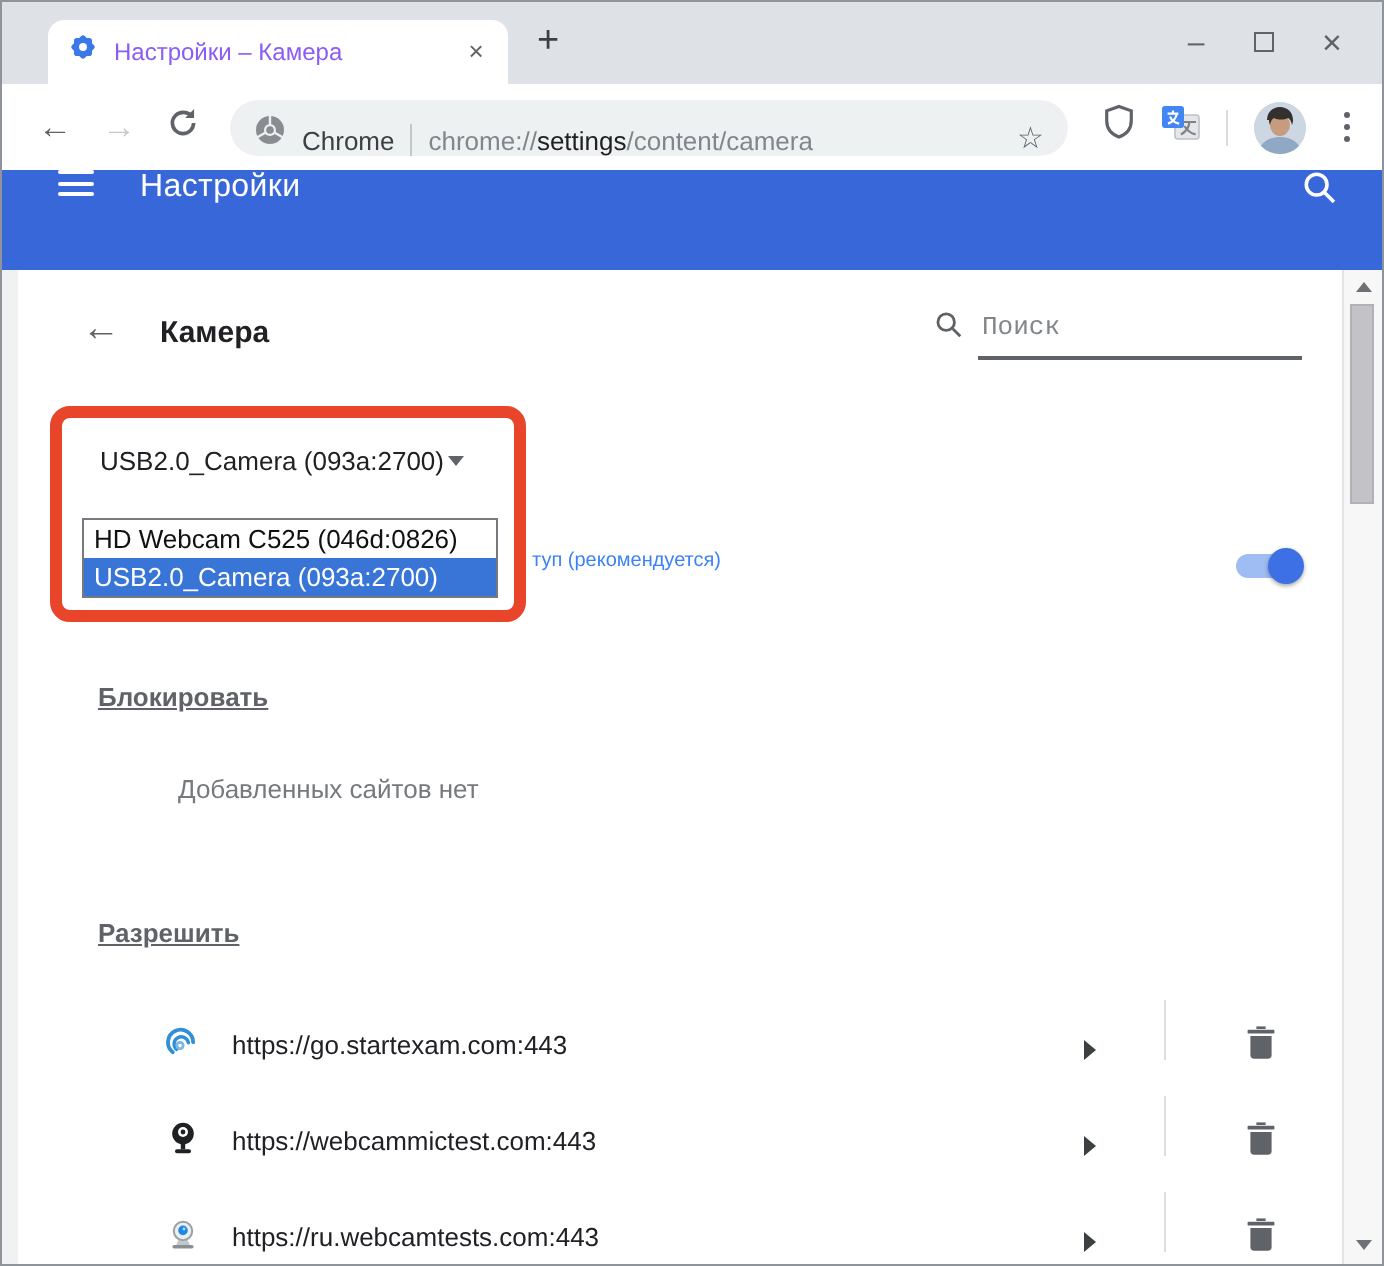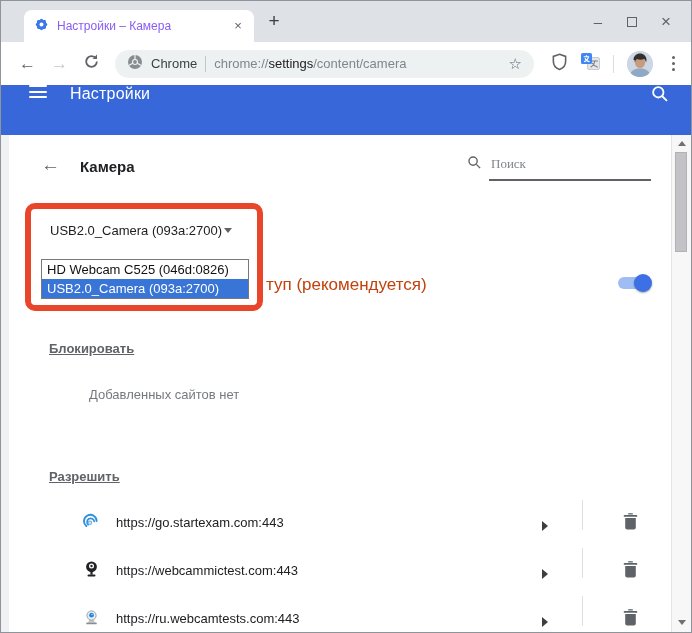--- a/index.html
+++ b/index.html
@@ -13,21 +13,21 @@
   .tab-close{color:#5f6368;font-size:13px;width:16px;text-align:center;line-height:16px;}
   .newtab{position:absolute;left:261px;top:8px;font-size:19px;color:#3c4043;width:24px;height:24px;text-align:center;line-height:24px;}
   .win-controls{position:absolute;right:8px;top:0;height:41px;display:flex;align-items:center;}
   .win-btn{width:34px;text-align:center;color:#5f6368;font-size:15px;}
   .win-max{display:inline-block;width:10px;height:10px;border:1.6px solid #5f6368;}
 
   
   .toolbar{position:absolute;left:0;top:41px;right:0;height:43px;background:#fff;display:flex;align-items:center;padding:0 10px 0 18px;gap:15px;}
   .nav-ico{font-size:17px;color:#5f6368;line-height:1;}
   .nav-ico.disabled{color:#c6c9cd;}
-  .omnibox{height:28px;width:422px;background:#eef1f2;border-radius:14px;display:flex;align-items:center;padding:0 12px;gap:8px;}
+  .omnibox{height:28px;width:422px;background:#eef1f2;border-radius:14px;display:flex;align-items:flex-end;padding:0 12px;gap:8px;}
   .site-label{font-size:13px;color:#3c4043;}
   .omni-sep{width:1px;height:16px;background:#c3c7ca;}
   .url{flex:1;font-size:13px;color:#80868b;white-space:nowrap;overflow:hidden;}
   .url b{color:#202124;font-weight:normal;}
   .star{font-size:15px;color:#5f6368;}
   .tb-right{display:flex;align-items:center;gap:13px;margin-left:2px;}
   .tb-sep{width:1px;height:18px;background:#dadce0;}
   .avatar{width:26px;height:26px;border-radius:50%;overflow:hidden;background:#cdd7e4;}
   .dots{display:flex;flex-direction:column;gap:3px;padding:0 6px;}
   .dots i{width:3px;height:3px;border-radius:50%;background:#5f6368;}
@@ -39,44 +39,44 @@
   .appbar-title{font-size:16px;letter-spacing:.2px;}
   .appbar-search{margin-left:auto;}
 
   
   .page{position:absolute;left:0;top:134px;right:0;bottom:0;background:#fff;}
   .gutter{position:absolute;left:0;top:0;width:8px;bottom:0;background:#eff1f2;}
 
   .back-arrow{position:absolute;left:40px;top:19px;font-size:19px;color:#5f6368;}
   .page-heading{position:absolute;left:79px;top:23px;font-size:15px;font-weight:bold;color:#202124;}
   .page-search{position:absolute;left:466px;top:20px;display:flex;align-items:flex-start;gap:7px;}
-  .page-search input{border:none;outline:none;border-bottom:2px solid #5f6368;width:162px;font-size:13px;color:#202124;padding:1px 0 7px 2px;font-family:Liberation Serif, serif;background:transparent;}
+  .page-search input{border:none;outline:none;border-bottom:2px solid #5f6368;width:162px;font-size:13px;color:#202124;padding:1px 0 7px 2px;font-family:Liberation Mono, monospace;background:transparent;}
   .page-search input::placeholder{color:#80868b;}
 
   
-  .ask-fragment{position:absolute;left:265px;top:140px;font-size:17px;color:#c2410c;}
+  .ask-fragment{position:absolute;left:265px;top:140px;font-size:10px;color:#3b82f6;}
   .toggle{position:absolute;left:617px;top:139px;width:32px;height:18px;}
   .toggle .track{position:absolute;left:0;top:3px;width:32px;height:12px;border-radius:6px;background:#9fbdf2;}
   .toggle .knob{position:absolute;right:-2px;top:0;width:18px;height:18px;border-radius:50%;background:#3d70e4;box-shadow:0 1px 2px rgba(0,0,0,.35);}
 
   
   .dev-select{position:absolute;left:40px;top:80px;width:200px;height:30px;display:flex;align-items:center;background:#fff;}
   .dev-select .val{font-size:13px;color:#202124;padding-left:9px;white-space:nowrap;}
   .caret{margin-left:auto;margin-right:9px;width:0;height:0;border-left:4.5px solid transparent;border-right:4.5px solid transparent;border-top:5px solid #5f6368;}
   .listbox{position:absolute;left:40px;top:124px;width:208px;background:#fff;border:1px solid #76797d;z-index:5;}
   .option{height:19px;line-height:19px;font-size:13px;color:#111;padding:0 5px;white-space:nowrap;overflow:hidden;}
   .option.selected{background:#3875d6;color:#fff;}
 
   
   .annotation{position:absolute;left:24px;top:68px;width:238px;height:108px;border:6px solid #e8452b;border-radius:10px;z-index:10;pointer-events:none;}
 
   
   .section-label{position:absolute;left:48px;font-size:13px;font-weight:bold;color:#5f6368;text-decoration:underline;}
   .lbl-block{top:206px;}
-  .lbl-allow{top:334px;}
+  .lbl-allow{top:324px;}
   .empty-text{position:absolute;left:88px;top:252px;font-size:13px;color:#767a7e;}
 
   .site-list{position:absolute;left:8px;right:20px;top:347px;}
   .site-row{height:48px;display:flex;align-items:flex-end;padding-left:74px;}
   .favicon{width:17px;height:18px;margin-right:16px;flex:none;}
   .site-url{font-size:13px;color:#202124;white-space:nowrap;}
   .row-spacer{flex:1;}
   .row-arrow{width:10px;height:12px;margin-right:31px;}
   .row-div{width:1px;height:30px;background:#dcdee1;margin-right:40px;}
   .trash{width:15px;height:17px;margin-right:33px;}

